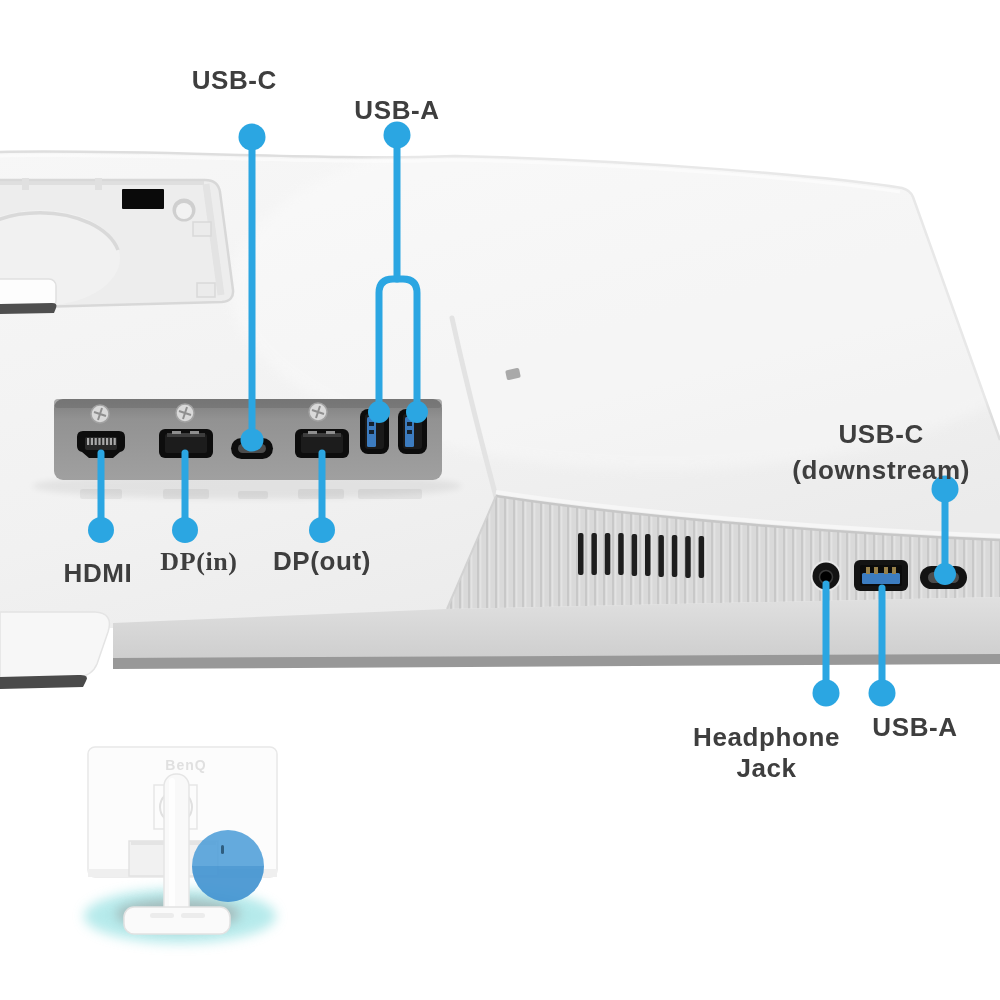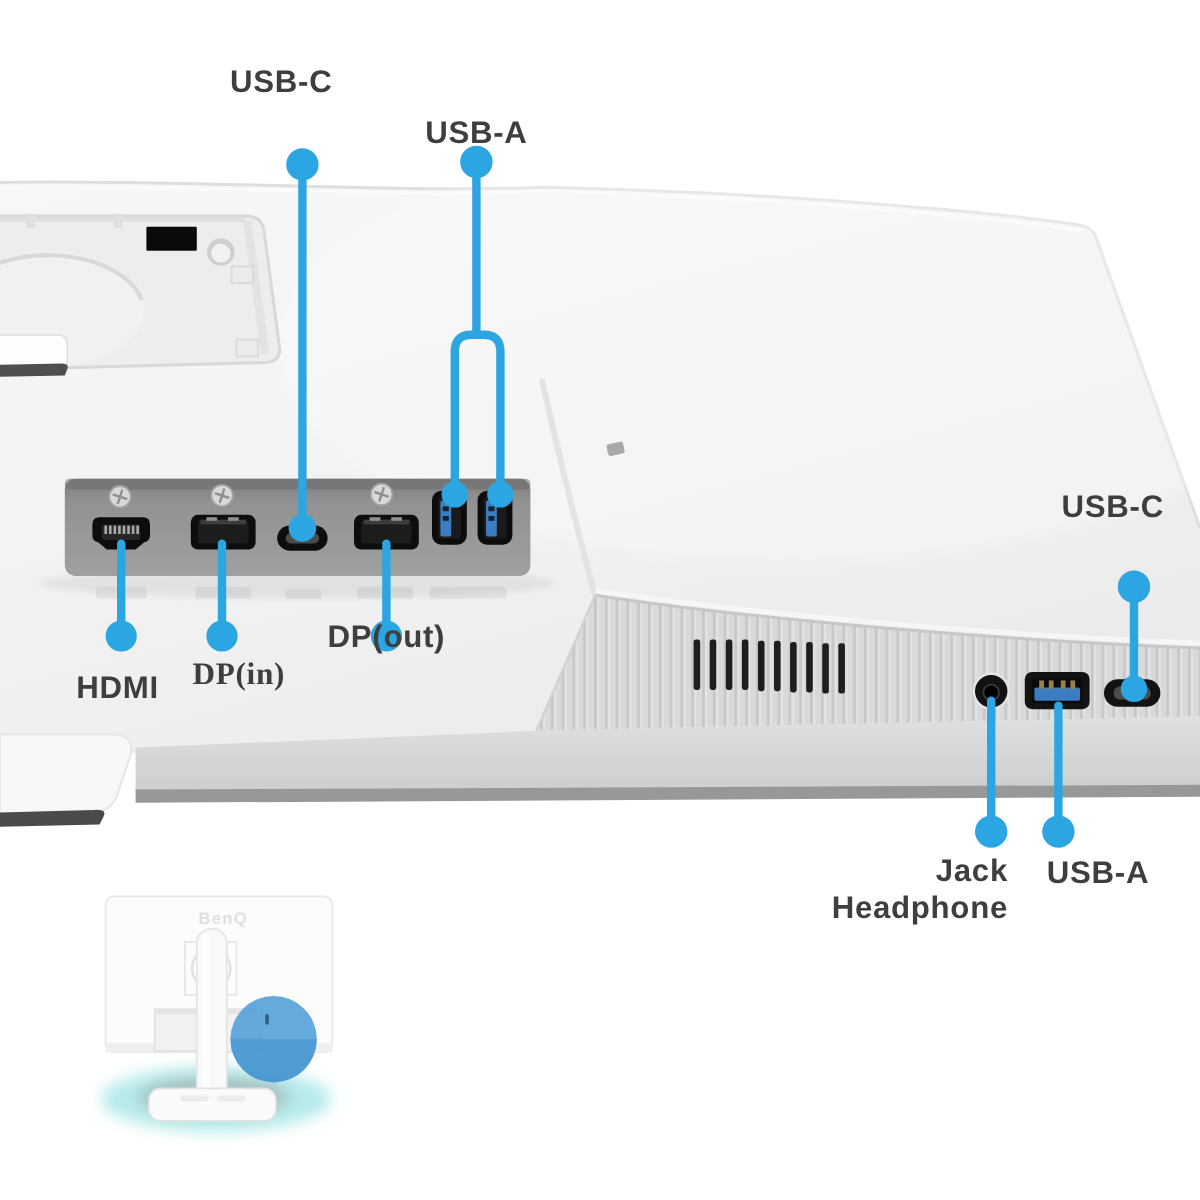--- a/index.html
+++ b/index.html
@@ -5,21 +5,21 @@
   html,body{margin:0;padding:0;background:#ffffff;}
   #stage{
     position:relative;width:1000px;height:1000px;background:#ffffff;overflow:hidden;
     font-family:"Liberation Sans","DejaVu Sans",sans-serif;
   }
   #artwork{position:absolute;left:0;top:0;}
   .callout{
     position:absolute;color:#3E3E3E;font-size:26px;font-weight:700;
     letter-spacing:.6px;line-height:33px;white-space:nowrap;
   }
-  .callout.right{text-align:right;}
+  .callout.right{text-align:center;margin-top:12px;}
   .callout.center{transform:translateX(-50%);text-align:center;}
 </style>
 </head>
 <body>
 
 <div id="stage">
 
 <svg id="artwork" width="1000" height="1000" viewBox="0 0 1000 1000">
   <defs>
     <linearGradient id="gBody" x1="0" y1="0" x2="0.55" y2="1">
@@ -280,26 +280,27 @@
 <div class="callout right" style="right:723px;top:52px;">
   <div>USB-C</div>
 </div>
 
 <div class="callout center" style="left:397px;top:94px;">USB-A</div>
 
 <div class="callout center" style="left:98px;top:557px;">HDMI</div>
 
 <div class="callout center" style="left:199px;top:545px;font-family:Liberation Serif, serif;">DP(in)</div>
 
-<div class="callout center" style="left:322px;top:514px;">DP(out)</div>
+<div class="callout center" style="left:322px;top:545px;">DP(out)</div>
 
 <div class="callout right" style="right:30px;top:404px;line-height:36px;">
   <div>USB-C</div>
+  <div>(downstream)</div>
 </div>
 
 <div class="callout right" style="right:160px;top:710px;line-height:31px;">
+  <div>Headphone</div>
   <div>Jack</div>
-  <div>Headphone</div>
 </div>
 
 <div class="callout center" style="left:915px;top:711px;">USB-A</div>
 
 </div>
 
 </body></html>

